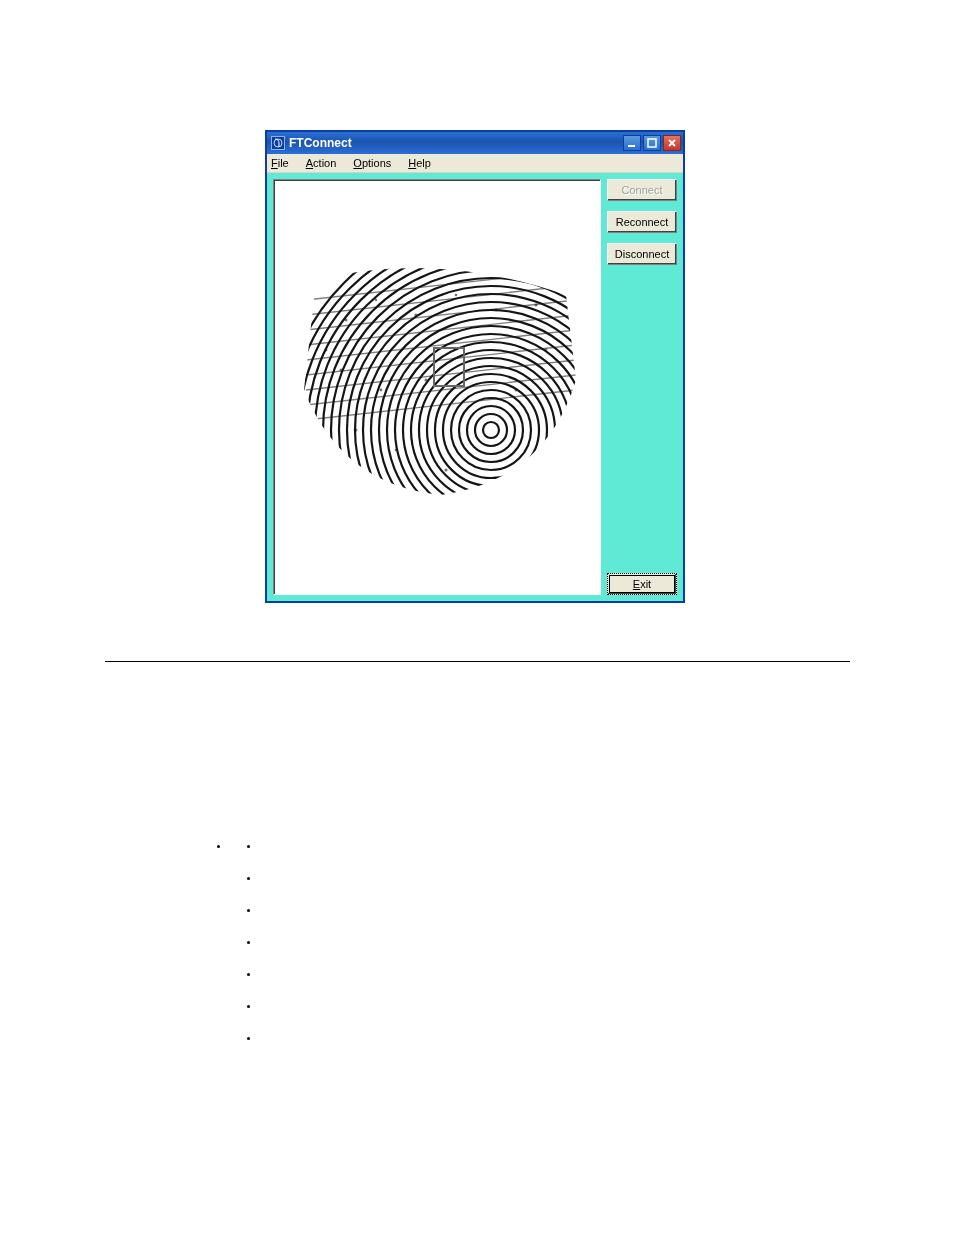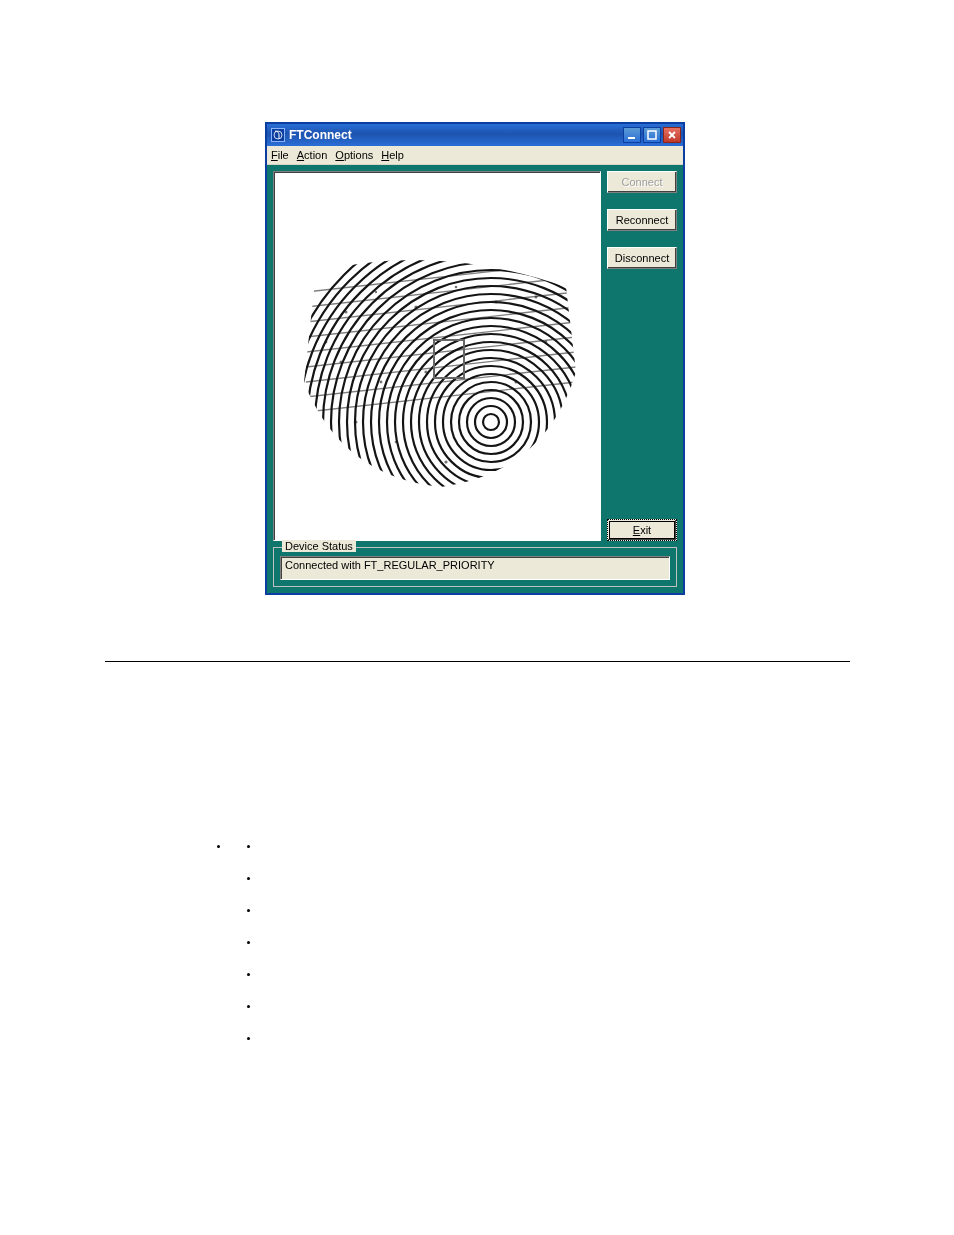--- a/index.html
+++ b/index.html
@@ -14,25 +14,25 @@
   }
   .page {
     position: relative;
     width: 954px;
     height: 1235px;
   }
   
   .window {
     position: absolute;
     left: 265px;
-    top: 122px;
+    top: 130px;
     width: 420px;
     height: 473px;
     border: 2px solid #0a3ea0;
-    background: #0f766e;
+    background: #5eead4;
     box-sizing: border-box;
     display: flex;
     flex-direction: column;
     justify-content: space-between;
   }
   .titlebar {
     height: 22px;
     background: linear-gradient(to bottom, #2a6fd6 0%, #1d53b0 45%, #2a6fd6 100%);
     display: flex;
     align-items: center;
@@ -72,21 +72,21 @@
     background: linear-gradient(to bottom,#e67161,#c0392b);
     border-color: #8b2518;
   }
   .menu-bar {
     height: 18px;
     background: #ece9d8;
     border-bottom: 1px solid #d8d4c4;
     display: flex;
     align-items: center;
     padding-left: 4px;
-    gap: 8px;
+    gap: 17px;
     font-size: 11px;
   }
   .menu-item { cursor: default; }
   .menu-item .accel { text-decoration: underline; }
   .main-area {
     flex: 1;
     display: flex;
     padding: 6px;
     gap: 6px;
   }
@@ -105,21 +105,21 @@
     left: 12px;
     top: 80px;
     width: 300px;
     height: 238px;
     display: block;
   }
   .side-buttons {
     width: 70px;
     display: flex;
     flex-direction: column;
-    gap: 16px;
+    gap: 10px;
   }
   .side-buttons .spacer { flex:1; }
   .win-btn {
     height: 22px;
     background: #ece9d8;
     border: 1px solid #000;
     border-top-color: #fff;
     border-left-color: #fff;
     border-right-color: #808080;
     border-bottom-color: #808080;
@@ -302,24 +302,20 @@
 
       <div class="side-buttons">
         <button class="win-btn disabled" disabled="">Connect</button>
         <button class="win-btn">Reconnect</button>
         <button class="win-btn">Disconnect</button>
         <div class="spacer"></div>
         <button class="win-btn default"><span class="accel">E</span>xit</button>
       </div>
     </div>
 
-    <div class="status-group">
-      <span class="status-group-label">Device Status</span>
-      <div class="status-field">Connected with FT_REGULAR_PRIORITY</div>
-    </div>
   </div>
 
   <hr class="doc-hr" style="top:655px">
 
   <ul class="doc-list" style="left:230px; top:813px;">
     <li>
       <ul class="doc-sublist" style="margin-left:30px; margin-top:26px;">
         <li style="margin-bottom:20px"></li>
         <li style="margin-bottom:20px"></li>
         <li style="margin-bottom:20px"></li>

